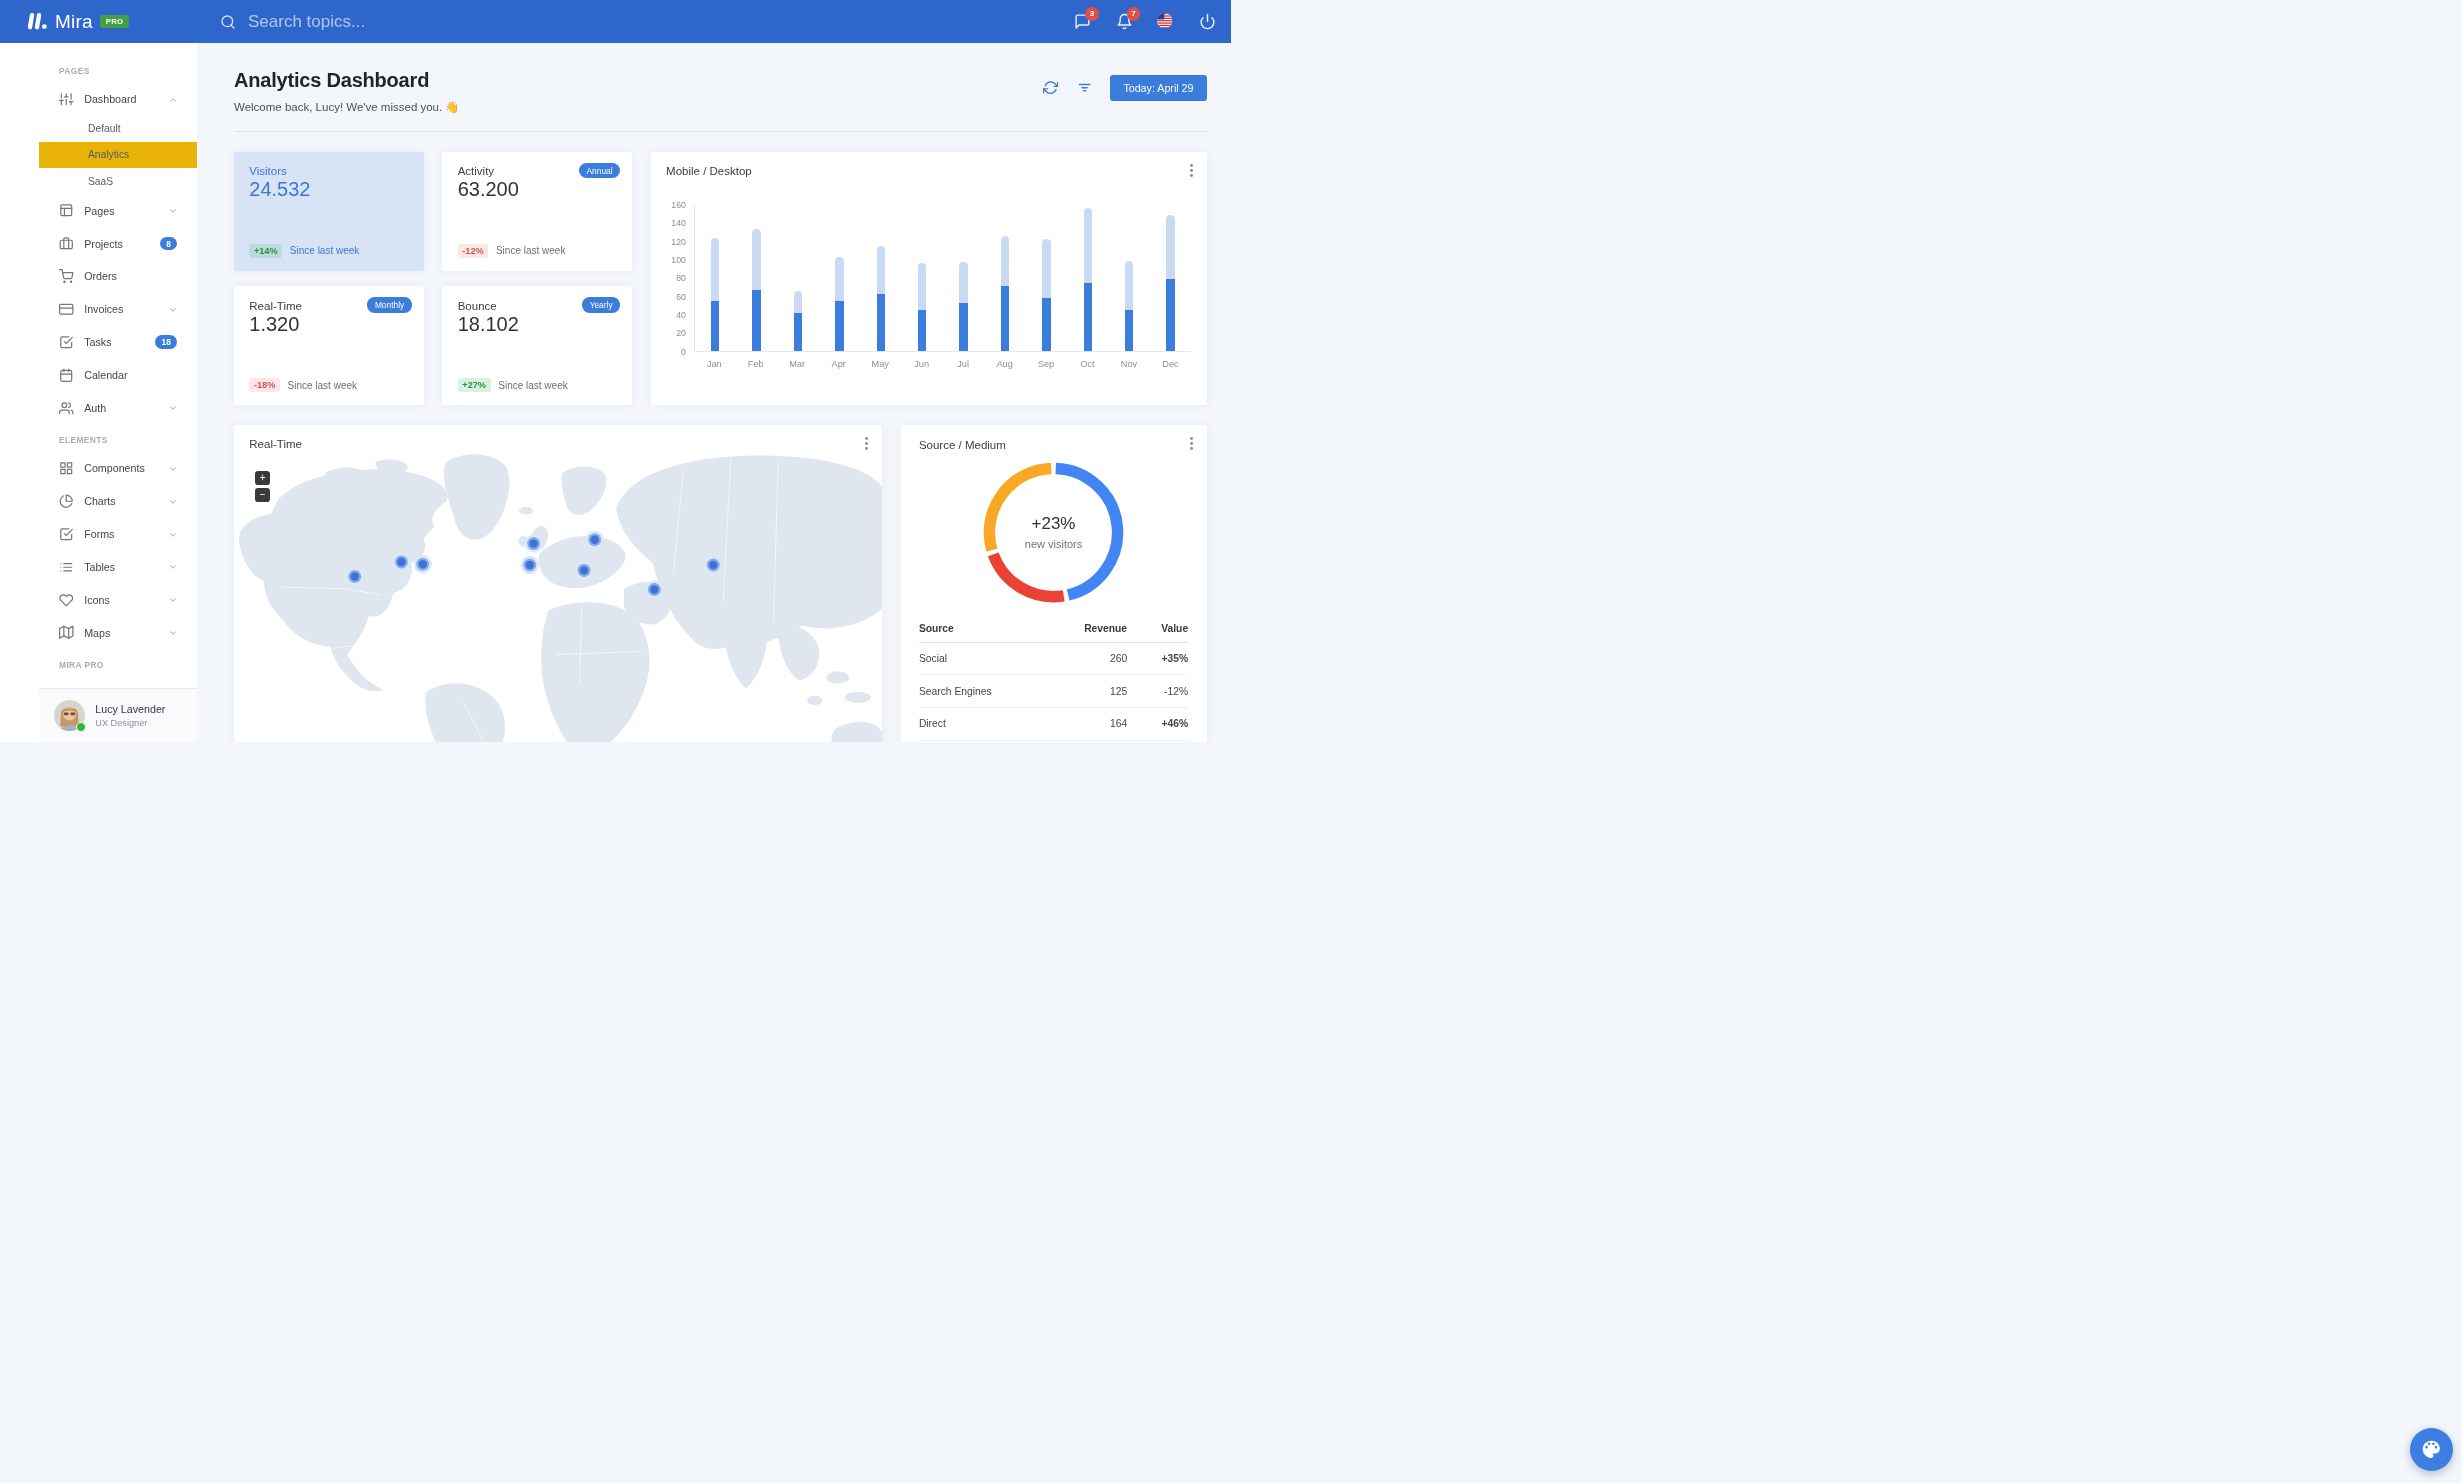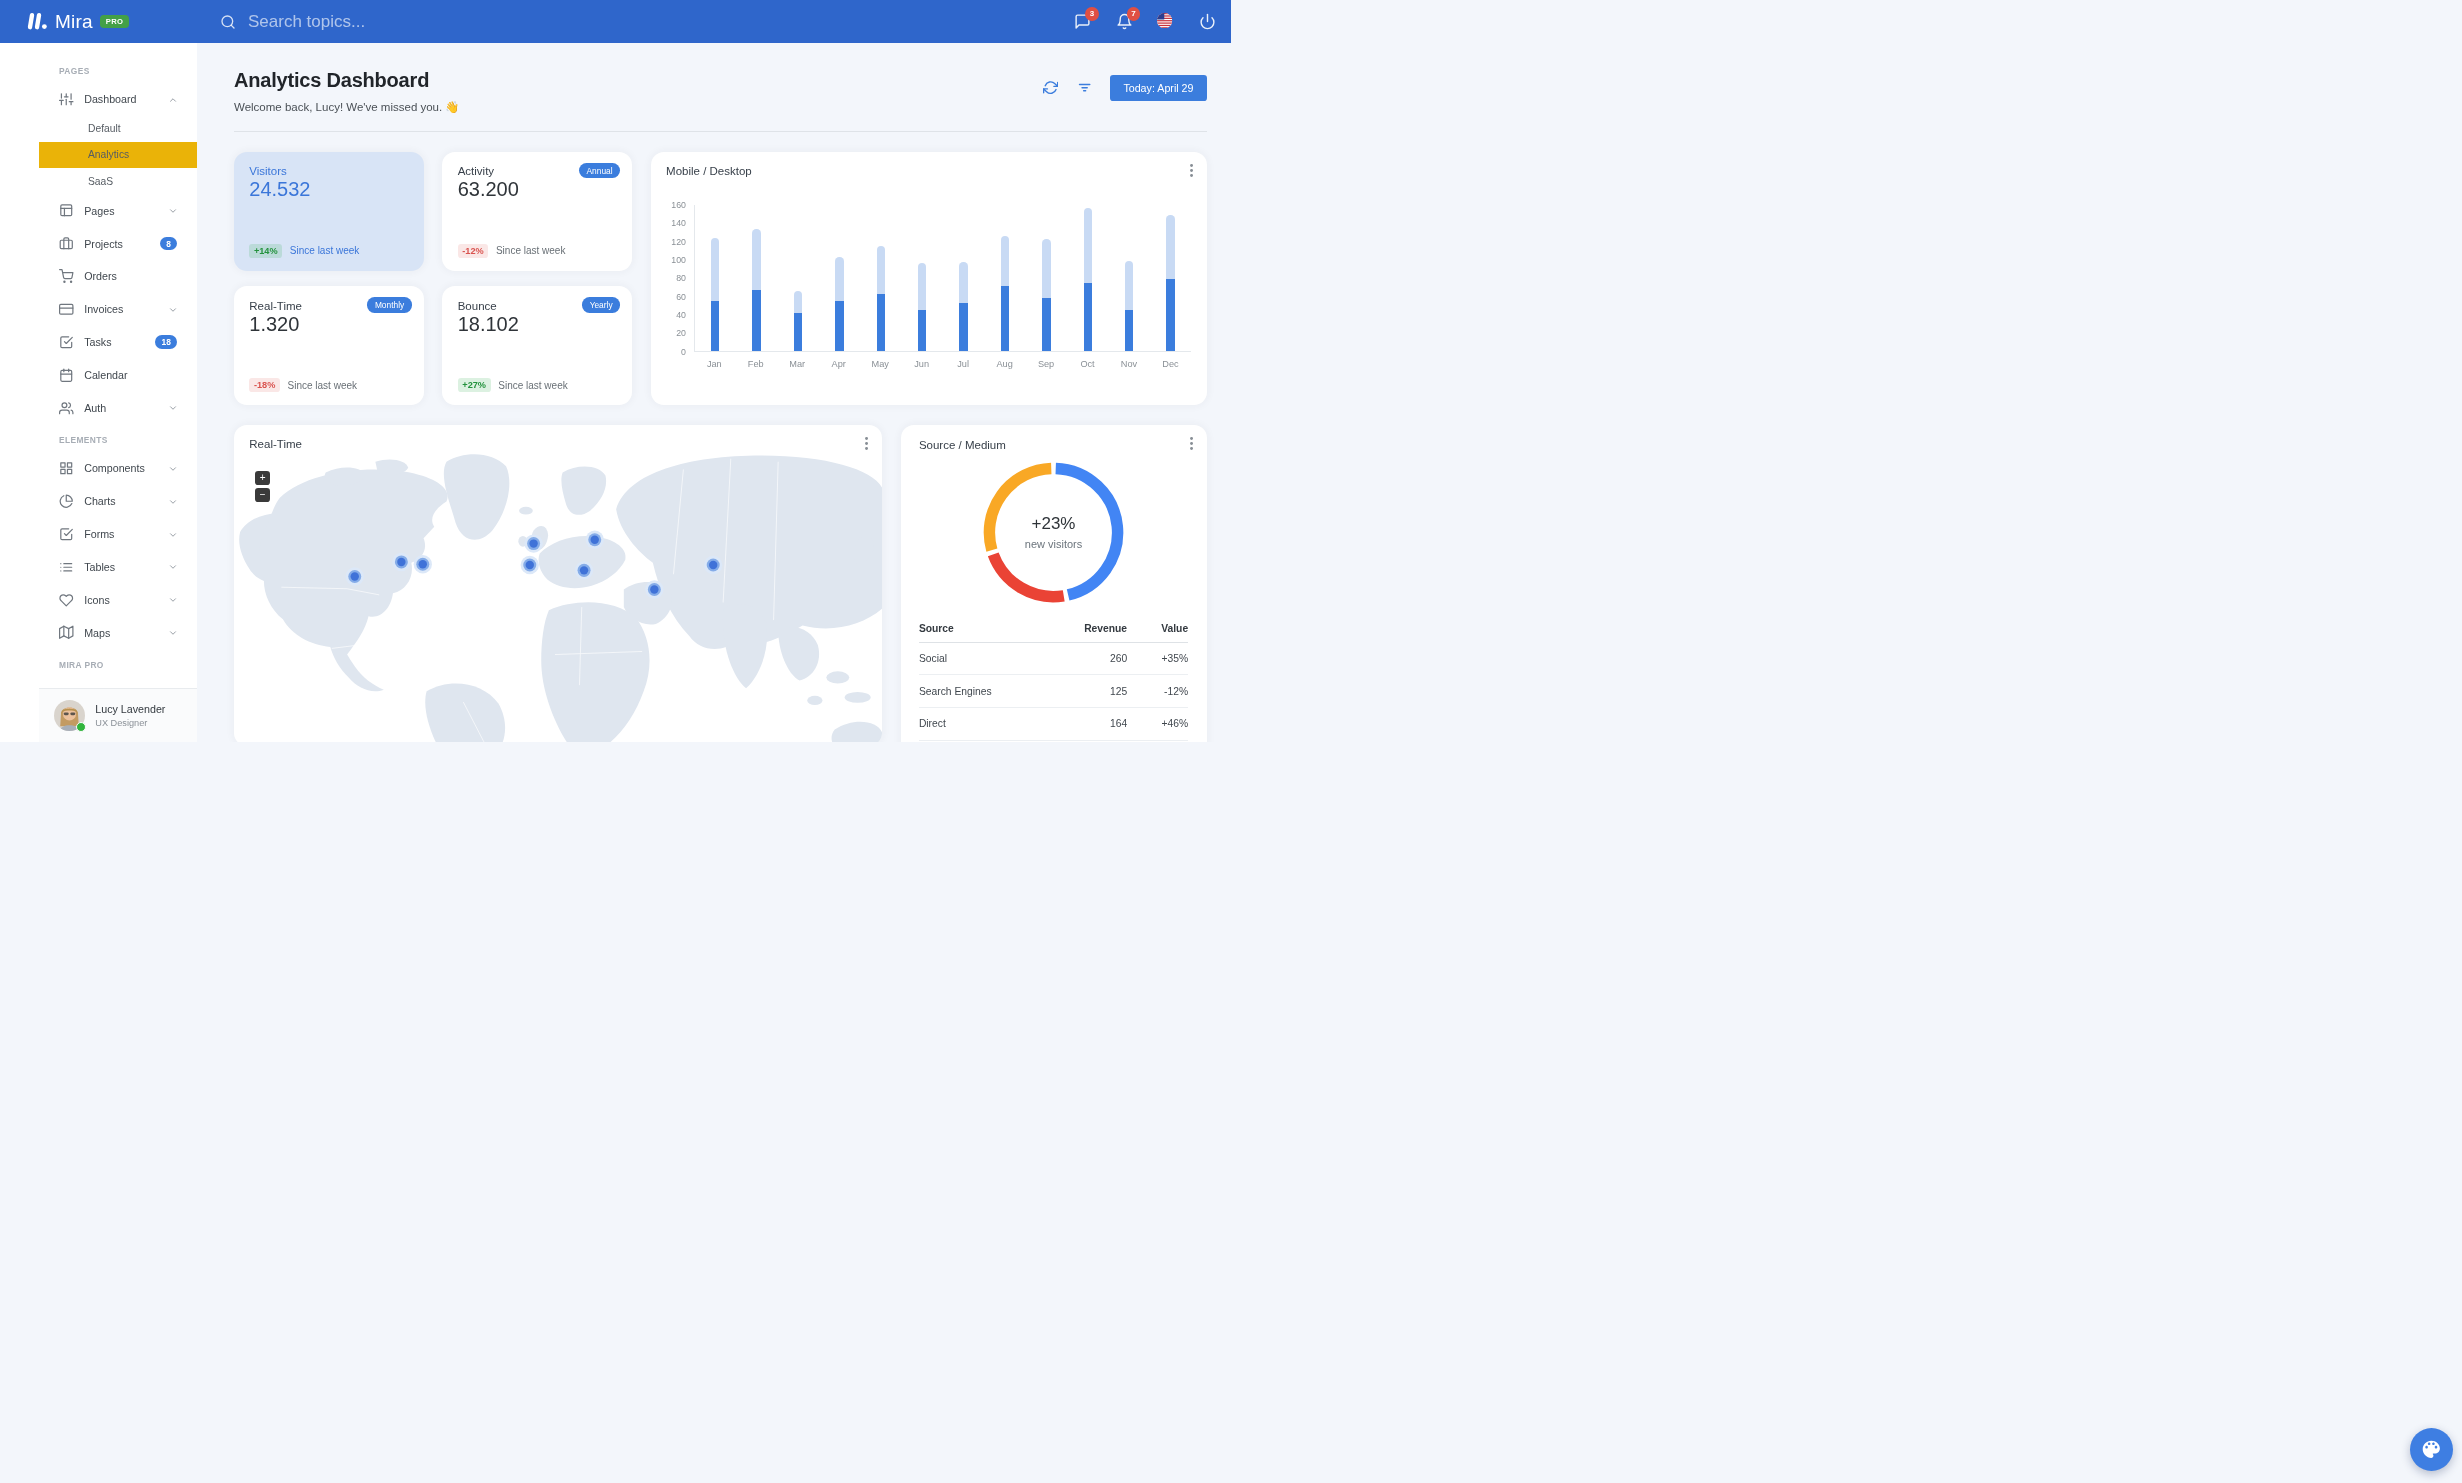--- a/index.html
+++ b/index.html
@@ -54,21 +54,21 @@
   .page-title { font-size:20px; font-weight:700; color:#21252a; margin:0 0 7.6px; letter-spacing:-0.2px; }
   .page-subtitle { font-size:11.5px; color:#4a5056; }
   .head-actions { display:flex; align-items:center; gap:18.4px; margin-top:6.1px; }
   .icon-action { color:#3b7ddd; cursor:pointer; width:15.3px; height:15.3px; }
   .date-btn { background:#3b7ddd; color:#fff; border:0; font-size:10.7px; padding:6.9px 13px; border-radius:3.1px;
     cursor:pointer; font-family:"Liberation Sans","DejaVu Sans",sans-serif; }
   .divider { border:0; border-top:0.8px solid #dfe3e8; margin:17px 0 20px; }
 
   .grid-top { display:grid; grid-template-columns:190px 190px 1fr; grid-template-rows:119px 119px;
     grid-template-areas:"v a c" "r b c"; gap:15.3px 18.4px; }
-  .card { background:#fff; border-radius:13px; box-shadow:0 0 9.2px rgba(45,55,75,.06); }
+  .card { background:#fff; border-radius:2px; box-shadow:0 0 9.2px rgba(45,55,75,.06); }
 
   .stat-card { padding:13.8px 15.3px; position:relative; }
   .stat-card.highlight { background:#d8e4f6; }
   .stat-title { font-size:11.5px; font-weight:500; color:#38404a; }
   .highlight .stat-title { color:#3b76d9; }
   .stat-badge { position:absolute; top:11.5px; right:12.2px; background:#3b7ddd; color:#fff; font-size:8.4px;
     padding:2.7px 7.6px; border-radius:7.6px; }
   .stat-value { font-size:20px; font-weight:500; color:#2f3439; margin-top:1px; }
   .highlight .stat-value { color:#3b76d9; }
   .stat-foot { position:absolute; bottom:13px; left:15.3px; display:flex; align-items:center; gap:7.6px;
@@ -111,21 +111,21 @@
     justify-content:center; gap:3.8px; }
   .donut-val { font-size:17px; color:#2f3439; font-weight:500; }
   .donut-sub { font-size:11px; color:#6c757d; }
   .src-table { width:100%; border-collapse:collapse; margin-top:10.7px; font-size:10.3px; }
   .src-table th { text-align:left; color:#343a40; font-weight:700; padding:7.6px 0; border-bottom:0.8px solid #dee2e6; }
   .src-table td { padding:10.3px 0; border-bottom:0.8px solid #ecEFf2; color:#40474e; }
   .src-table td { border-bottom:0.8px solid #eceff2; }
   .src-table .num { text-align:right; }
   .src-table th:nth-child(2){ width:84px; text-align:right; }
   .src-table th:nth-child(3){ width:61px; text-align:right; }
-  .val-positive { color:#28a745; font-weight:400;margin-top:12px; }
+  .val-positive { color:#28a745; font-weight:700;margin-top:12px; }
   .val-negative { color:#e0564f; font-weight:500; }
 
   .fab { position:fixed; right:9.2px; bottom:12.2px; width:43px; height:43px; border-radius:50%;
     background:#3e7ee2; display:flex; align-items:center; justify-content:center; cursor:pointer;
     box-shadow:0 3.1px 9.2px rgba(20,40,90,.28); z-index:60; }
 </style>
 </head>
 <body>
 
 <header class="navbar">

